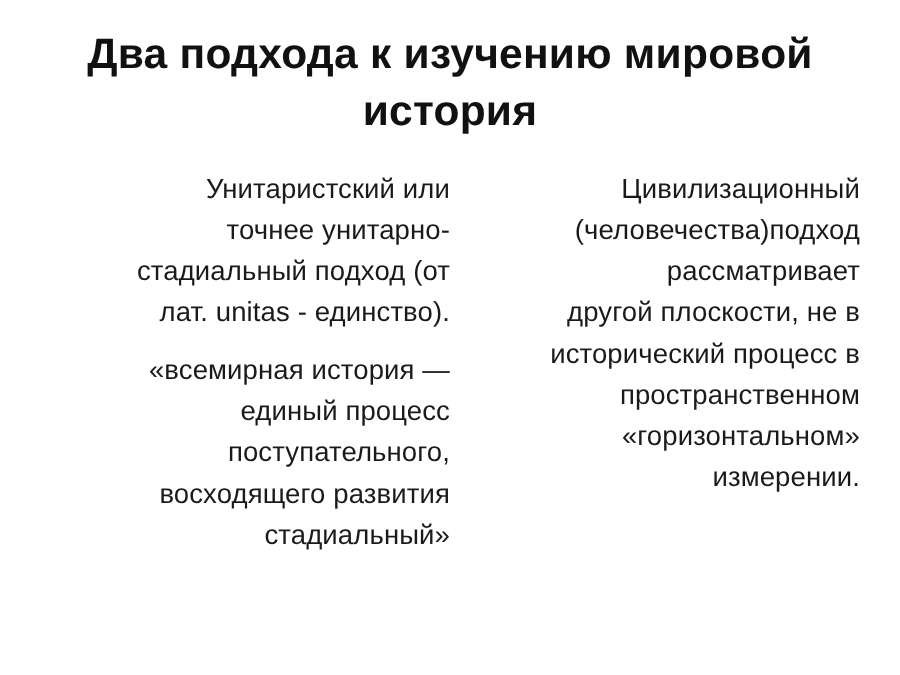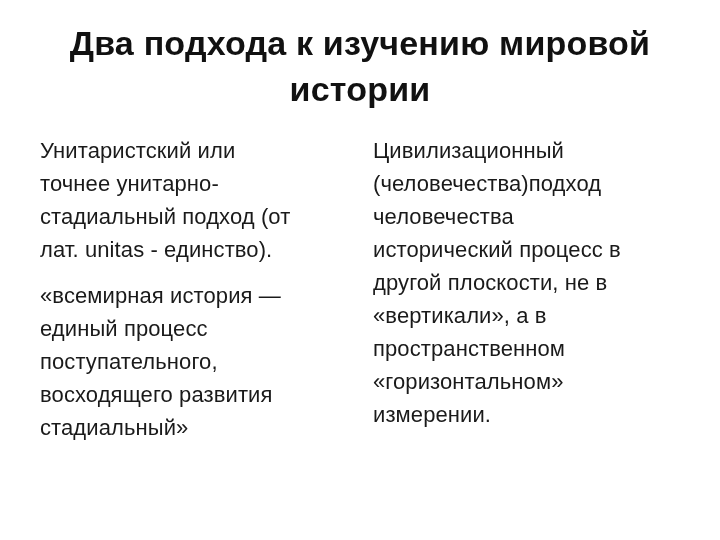--- a/index.html
+++ b/index.html
@@ -40,37 +40,38 @@
     font-weight: 400;
     line-height: 33px;
     letter-spacing: 0.1px;
     color: #1a1a1a;
   }
   .column-left  { left: 40px;  width: 320px; }
   .column-right { left: 373px; width: 315px; }
   .paragraph {
     margin: 0;
     padding: 0;
+    text-align: right;
   }
   .paragraph + .paragraph {
     margin-top: 13px;
   }
   .text-line {
     display: block;
     white-space: nowrap;
   }
 </style>
 </head>
 <body>
 
 <div class="slide">
 
   <h1 class="slide-title">
     <span class="title-line">Два подхода к изучению мировой</span>
-    <span class="title-line">истории</span>
+    <span class="title-line">история</span>
   </h1>
 
   <div class="body-column column-left">
     <p class="paragraph">
       <span class="text-line">Унитаристский или</span>
       <span class="text-line">точнее унитарно-</span>
       <span class="text-line">стадиальный подход (от</span>
       <span class="text-line">лат. unitas - единство).</span>
     </p>
     <p class="paragraph">
@@ -79,23 +80,22 @@
       <span class="text-line">поступательного,</span>
       <span class="text-line">восходящего развития</span>
       <span class="text-line">стадиальный»</span>
     </p>
   </div>
 
   <div class="body-column column-right">
     <p class="paragraph">
       <span class="text-line">Цивилизационный</span>
       <span class="text-line">(человечества)подход</span>
-      <span class="text-line">человечества</span>
+      <span class="text-line">рассматривает</span>
+      <span class="text-line">другой плоскости, не в</span>
       <span class="text-line">исторический процесс в</span>
-      <span class="text-line">другой плоскости, не в</span>
-      <span class="text-line">«вертикали», а в</span>
       <span class="text-line">пространственном</span>
       <span class="text-line">«горизонтальном»</span>
       <span class="text-line">измерении.</span>
     </p>
   </div>
 
 </div>
 
 </body></html>

